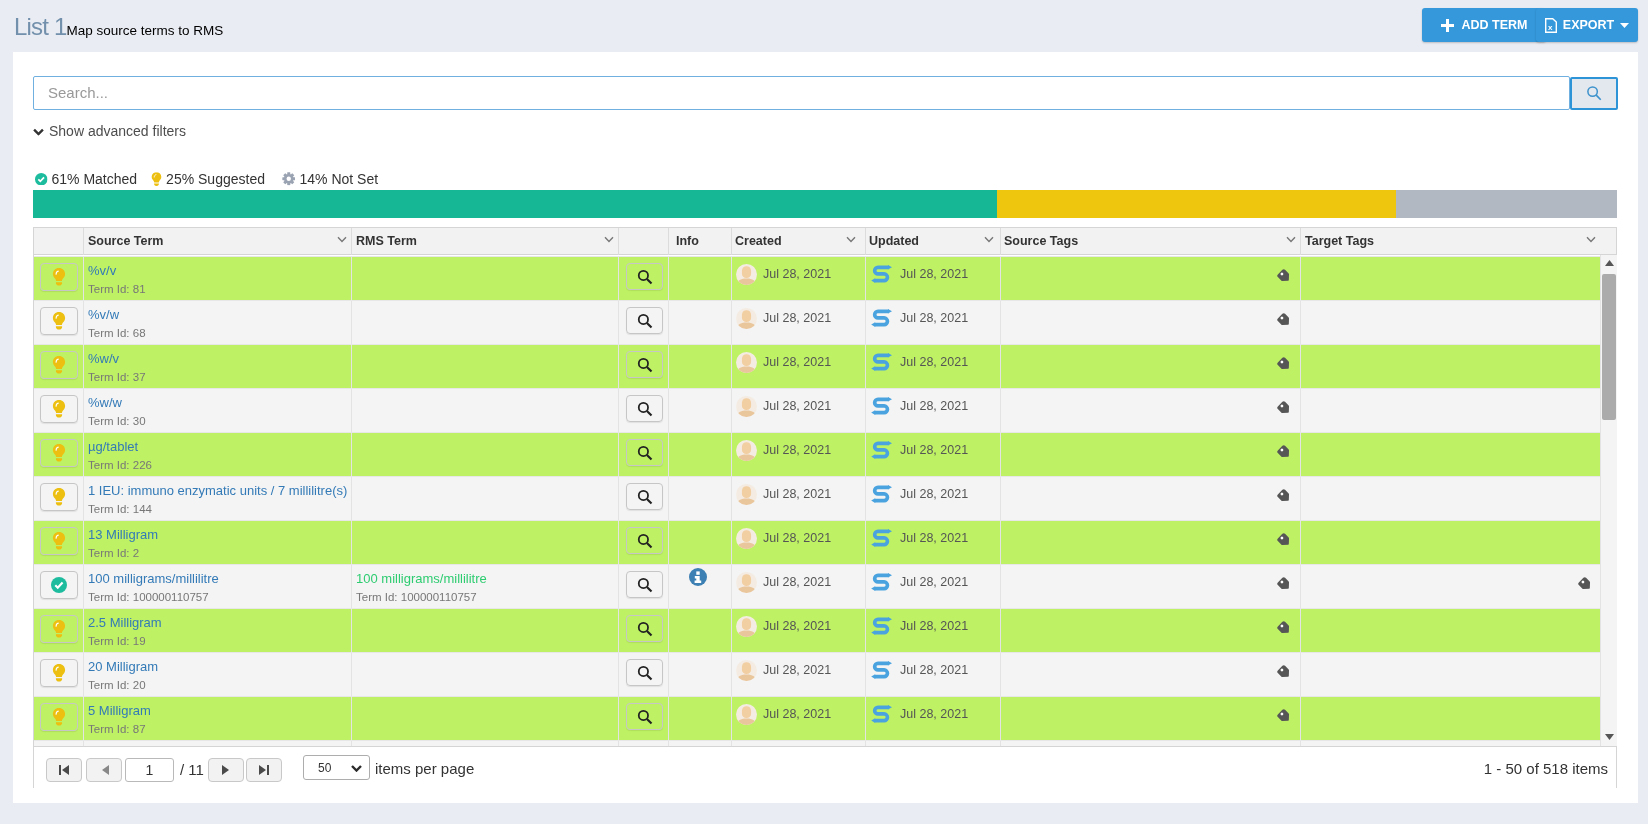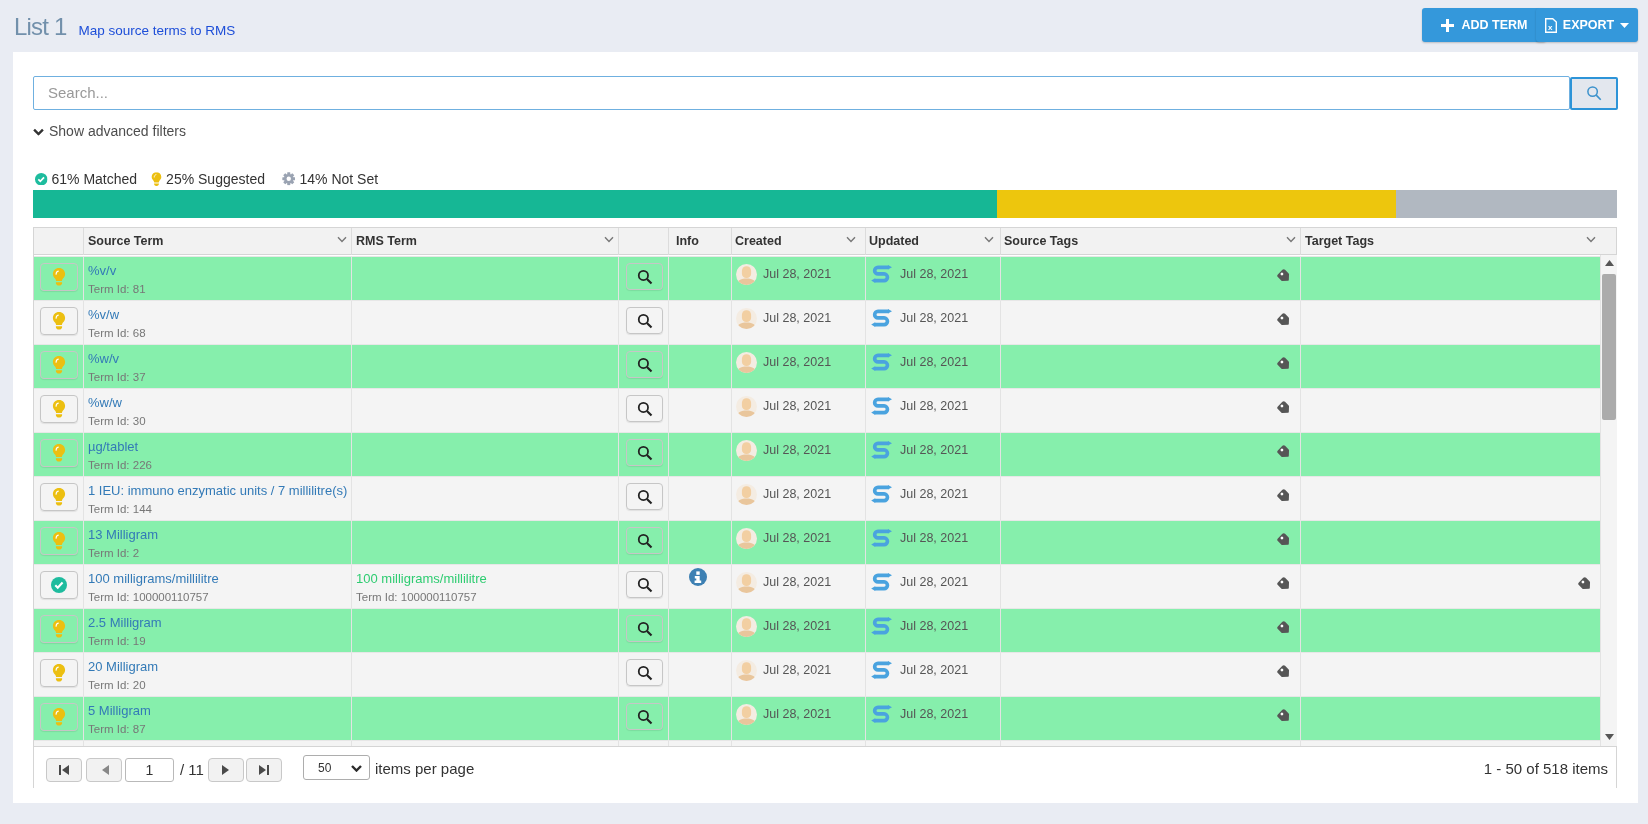--- a/index.html
+++ b/index.html
@@ -1,18 +1,18 @@
 <!DOCTYPE html>
 <html><head><meta charset="utf-8"><style>
 *{margin:0;padding:0;box-sizing:border-box}
 html,body{width:1648px;height:824px;overflow:hidden}
 body{background:#e9ecf3;font-family:"Liberation Sans",sans-serif;position:relative}
 
 #title{position:absolute;left:14px;top:13px;font-size:24px;color:#7290ab;font-weight:400;letter-spacing:-0.8px}
-#subtitle{font-size:13.5px;color:#1d4ed8;margin-left:12px;letter-spacing:0}
+#subtitle{font-size:13.5px;color:#000000;letter-spacing:0}
 .btn{position:absolute;top:8px;height:34px;background:#3498db;border-radius:3px;color:#fff;
  font-size:12.5px;font-weight:700;display:flex;align-items:center;justify-content:center;
  box-shadow:0 1px 2px rgba(0,0,0,.2)}
 
 #card{position:absolute;left:13px;top:52px;width:1625px;height:751px;background:#fff}
 
 #searchbox{position:absolute;left:33px;top:76px;width:1537px;height:34px;border:1px solid #6fb0e0;
  border-radius:2px;background:#fff;font-size:15px;color:#999;line-height:32px;padding-left:14px}
 #searchbtn{position:absolute;left:1570px;top:77px;width:48px;height:33px;background:#e3e7ee;
  border:2px solid #2d94d8;border-radius:2px;display:flex;align-items:center;justify-content:center}
@@ -22,21 +22,21 @@
 
 #pbar{position:absolute;left:33px;top:190px;width:1584px;height:28px}
 #pbar div{height:28px;float:left}
 
 #grid{position:absolute;left:33px;top:227px;width:1584px;height:561px;border:1px solid #d5d5d5}
 #ghead{position:absolute;left:0;top:0;width:1582px;height:27px;background:#f2f2f2;border-bottom:1px solid #d5d5d5}
 .hcell{position:absolute;top:0;height:27px;font-size:12.5px;font-weight:700;color:#333;line-height:26px}
 .hsep{position:absolute;top:0;height:27px;width:1px;background:#dcdcdc}
 .sortchev{position:absolute;top:8px}
 
-.row{position:absolute;left:0;width:1566px;height:44px;border-top:1px solid #e7e7e7;background:#86efac}
+.row{position:absolute;left:0;width:1566px;height:44px;border-top:1px solid #e7e7e7;background:#bef264}
 .row.alt{background:#f4f4f4}
 .vline{position:absolute;top:0;height:44px;width:1px;background:#e3e3e3}
 .stbtn{position:absolute;left:6px;top:6px;width:38px;height:28px;background:transparent;border:1px solid #c6c6c6;
  border-radius:4px;display:flex;align-items:center;justify-content:center;box-shadow:0 1px 1px rgba(0,0,0,.08)}
 .magbtn{position:absolute;left:592px;top:6px;width:37px;height:27px;background:transparent;border:1px solid #c6c6c6;
  border-radius:4px;display:flex;align-items:center;justify-content:center;box-shadow:0 1px 1px rgba(0,0,0,.08)}
 .termlink{font-size:13px;color:#337ab7;display:block;line-height:17px;white-space:nowrap}
 .termid{font-size:11.5px;color:#777;display:block;line-height:15px;margin-top:3px}
 .green{color:#2ecc71}
 .created{position:absolute;left:702px;top:7px;display:flex;align-items:center;font-size:12.5px;color:#555;height:20px}

